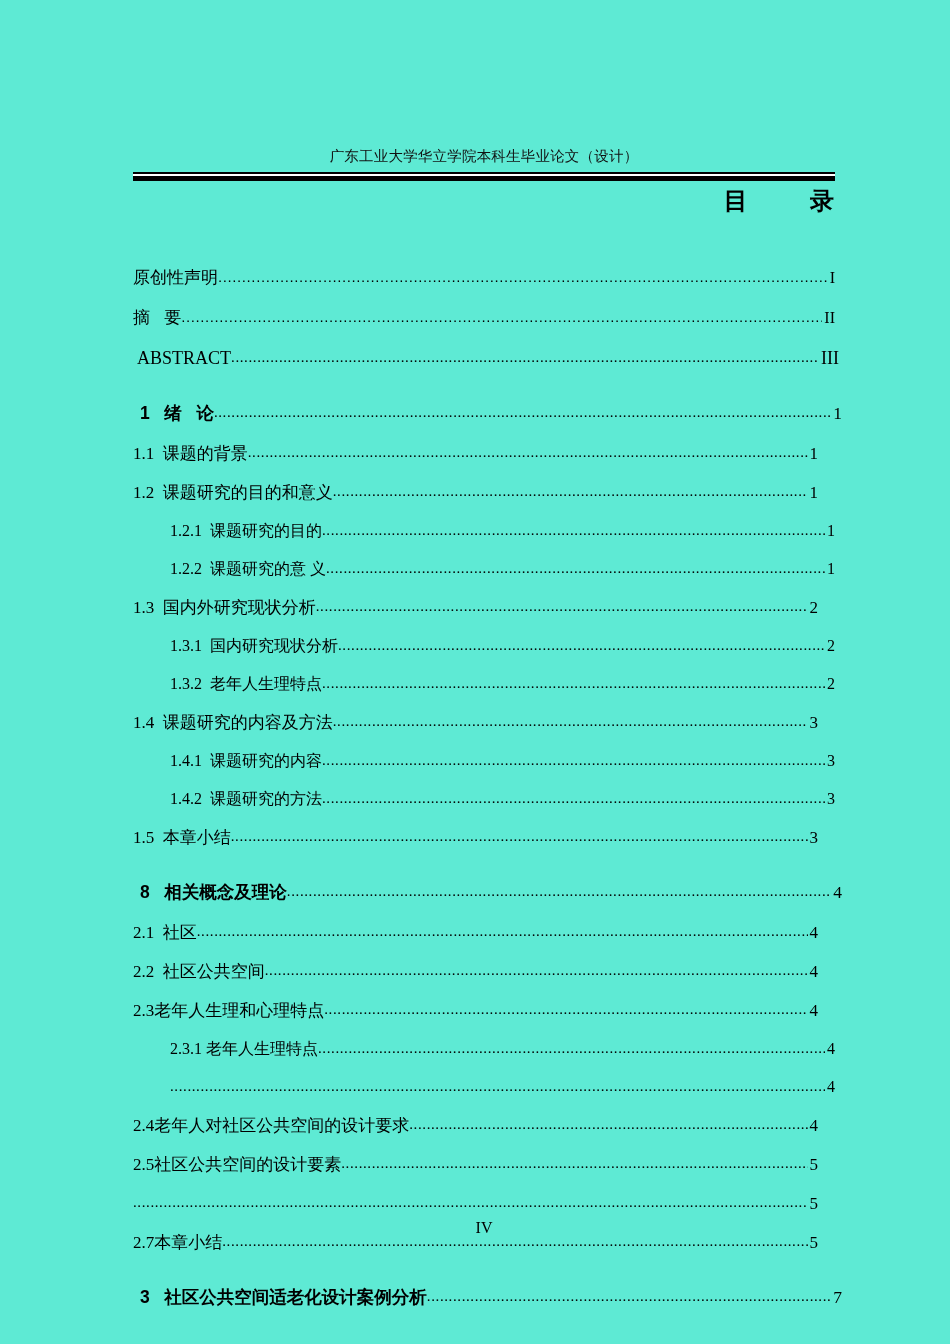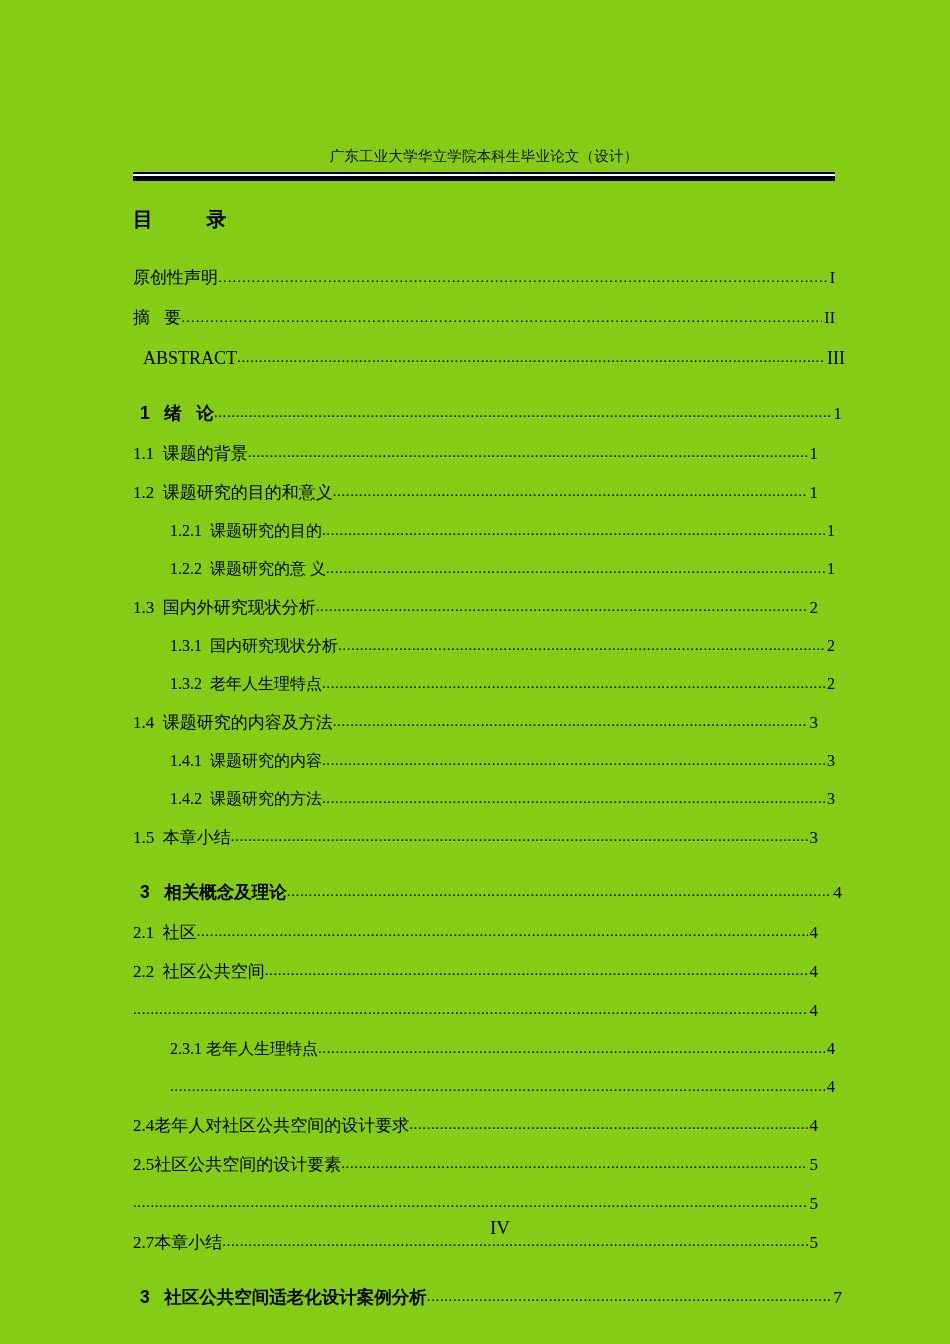--- a/index.html
+++ b/index.html
@@ -8,21 +8,21 @@
     background: #ffffff;
   }
   body {
     font-family: "Liberation Serif", "DejaVu Serif", serif;
     color: #000000;
   }
   .page {
     position: relative;
     width: 950px;
     height: 1344px;
-    background: #84cc16;
+    background: #5eead4;
     overflow: hidden;
     box-sizing: border-box;
   }
   
   .header-zone {
     position: absolute;
     left: 133px;
     top: 146px;
     width: 702px;
   }
@@ -48,26 +48,26 @@
     background: #ffffff;
   }
   .header-rule .thick {
     height: 5px;
     background: #000000;
   }
   
   .doc-title {
     position: absolute;
     left: 133px;
-    top: 197px;
-    width: 702px;
-    text-align: left;
+    top: 179px;
+    width: 702px;
+    text-align: right;
     font-family: "Liberation Sans", "DejaVu Sans", sans-serif;
     font-weight: bold;
-    font-size: 20px;
+    font-size: 24px;
     line-height: 44px;
     letter-spacing: 1px;
     white-space: pre;
   }
   
   .toc {
     position: absolute;
     left: 133px;
     top: 258px;
     width: 702px;
@@ -110,21 +110,21 @@
   }
   .lvl-front .toc-page {
     font-family: "Liberation Serif", "DejaVu Serif", serif;
     font-size: 16px;
   }
   .lvl-front-serif {
     font-family: "Liberation Serif", "DejaVu Serif", serif;
     font-size: 18px;
     height: 40px;
     line-height: 40px;
-    margin-left: 10px;
+    margin-left: 4px;
   }
   .lvl-1 {
     font-family: "Liberation Sans", "DejaVu Sans", sans-serif;
     font-weight: bold;
     font-size: 17.5px;
     height: 42px;
     line-height: 42px;
     margin-left: 7px;
   }
   .lvl-1 .toc-leader,
@@ -145,26 +145,26 @@
     height: 38px;
     line-height: 38px;
     margin-left: 37px;
     width: 665px;
   }
   .spacer-lg { height: 14px; }
 
   
   .page-number {
     position: absolute;
-    left: 149px;
+    left: 133px;
     top: 1218px;
     width: 702px;
     text-align: center;
     font-family: "Liberation Serif", "DejaVu Serif", serif;
-    font-size: 19px;
+    font-size: 16px;
     line-height: 20px;
   }
 </style>
 </head>
 <body>
 
 <div class="page">
 
   <div class="header-zone">
     <div class="header-text">广东工业大学华立学院本科生毕业论文（设计）</div>
@@ -249,35 +249,36 @@
         <span class="toc-leader">...........................................................................................................................................................................................................................</span>
         <span class="toc-page">3</span>
       </div>
       <div class="toc-entry lvl-2">
         <span class="toc-label">1.5  本章小结</span>
         <span class="toc-leader">...........................................................................................................................................................................................................................</span>
         <span class="toc-page">3</span>
       </div>
       <div class="spacer-lg"></div>
       <div class="toc-entry lvl-1">
-        <span class="toc-label">3   相关概念及理论</span>
+        <span class="toc-label">8   相关概念及理论</span>
         <span class="toc-leader">...........................................................................................................................................................................................................................</span>
         <span class="toc-page">4</span>
       </div>
       <div class="toc-entry lvl-2">
         <span class="toc-label">2.1  社区</span>
         <span class="toc-leader">...........................................................................................................................................................................................................................</span>
         <span class="toc-page">4</span>
       </div>
       <div class="toc-entry lvl-2">
         <span class="toc-label">2.2  社区公共空间</span>
         <span class="toc-leader">...........................................................................................................................................................................................................................</span>
         <span class="toc-page">4</span>
       </div>
       <div class="toc-entry lvl-2">
+        <span class="toc-label">2.3老年人生理和心理特点</span>
         <span class="toc-leader">...........................................................................................................................................................................................................................</span>
         <span class="toc-page">4</span>
       </div>
       <div class="toc-entry lvl-3">
         <span class="toc-label">2.3.1 老年人生理特点</span>
         <span class="toc-leader">...........................................................................................................................................................................................................................</span>
         <span class="toc-page">4</span>
       </div>
       <div class="toc-entry lvl-3">
         <span class="toc-leader">...........................................................................................................................................................................................................................</span>

